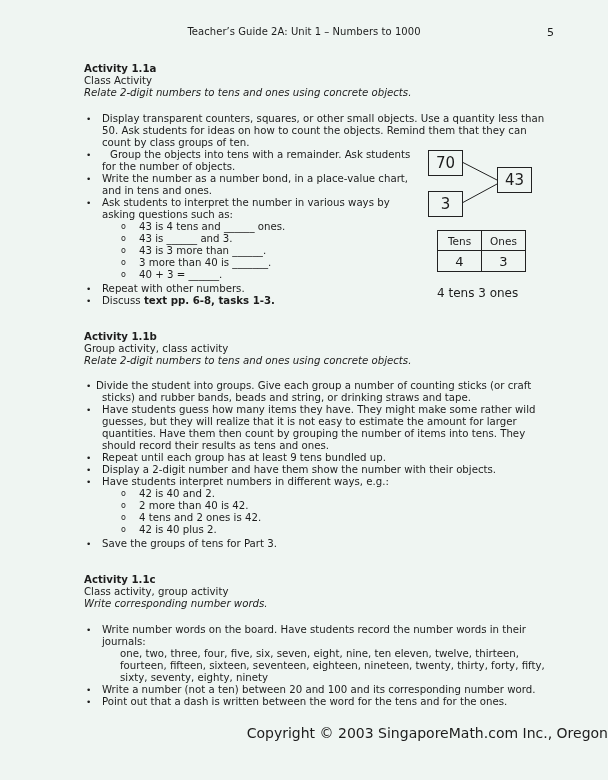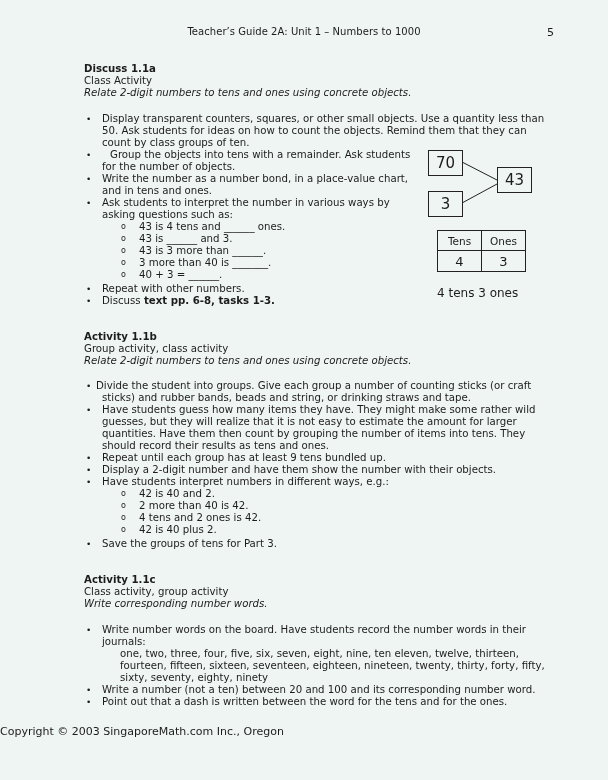--- a/index.html
+++ b/index.html
@@ -26,29 +26,29 @@
       display: flex; align-items: center; justify-content: center;
       font-size: 15px;
     }
     table.pv { border-collapse: collapse; position: absolute; left: 437px; top: 230px; }
     table.pv td {
       border: 1px solid #222; width: 43px; text-align: center;
       font-size: 10.5px; padding: 0;
     }
     table.pv tr.h td { height: 19px; }
     table.pv tr.v td { height: 20px; font-size: 13px; }
-    .footer { left: 0; width: 608px; text-align: left; top: 725px; font-size: 11px; }
+    .footer { left: 0; width: 608px; text-align: right; top: 725px; font-size: 14px; }
   </style>
 </head>
 <body>
 
 <div class="abs header">Teacher’s Guide 2A: Unit 1 – Numbers to 1000</div>
 <div class="abs page-num">5</div>
 
-<div class="abs line bold" style="left:84px;top:63px">Discuss 1.1a</div>
+<div class="abs line bold" style="left:84px;top:63px">Activity 1.1a</div>
 <div class="abs line" style="left:84px;top:75px">Class Activity</div>
 <div class="abs line ital" style="left:84px;top:87px">Relate 2-digit numbers to tens and ones using concrete objects.</div>
 
 <div class="abs line bullet" style="left:86px;top:113px">•</div>
 <div class="abs line" style="left:102px;top:113px">Display transparent counters, squares, or other small objects.  Use a quantity less than</div>
 <div class="abs line" style="left:102px;top:125px">50.  Ask students for ideas on how to count the objects.  Remind them that they can</div>
 <div class="abs line" style="left:102px;top:137px">count by class groups of ten.</div>
 
 <div class="abs line bullet" style="left:86px;top:149px">•</div>
 <div class="abs line" style="left:110px;top:149px">Group the objects into tens with a remainder. Ask students</div>

